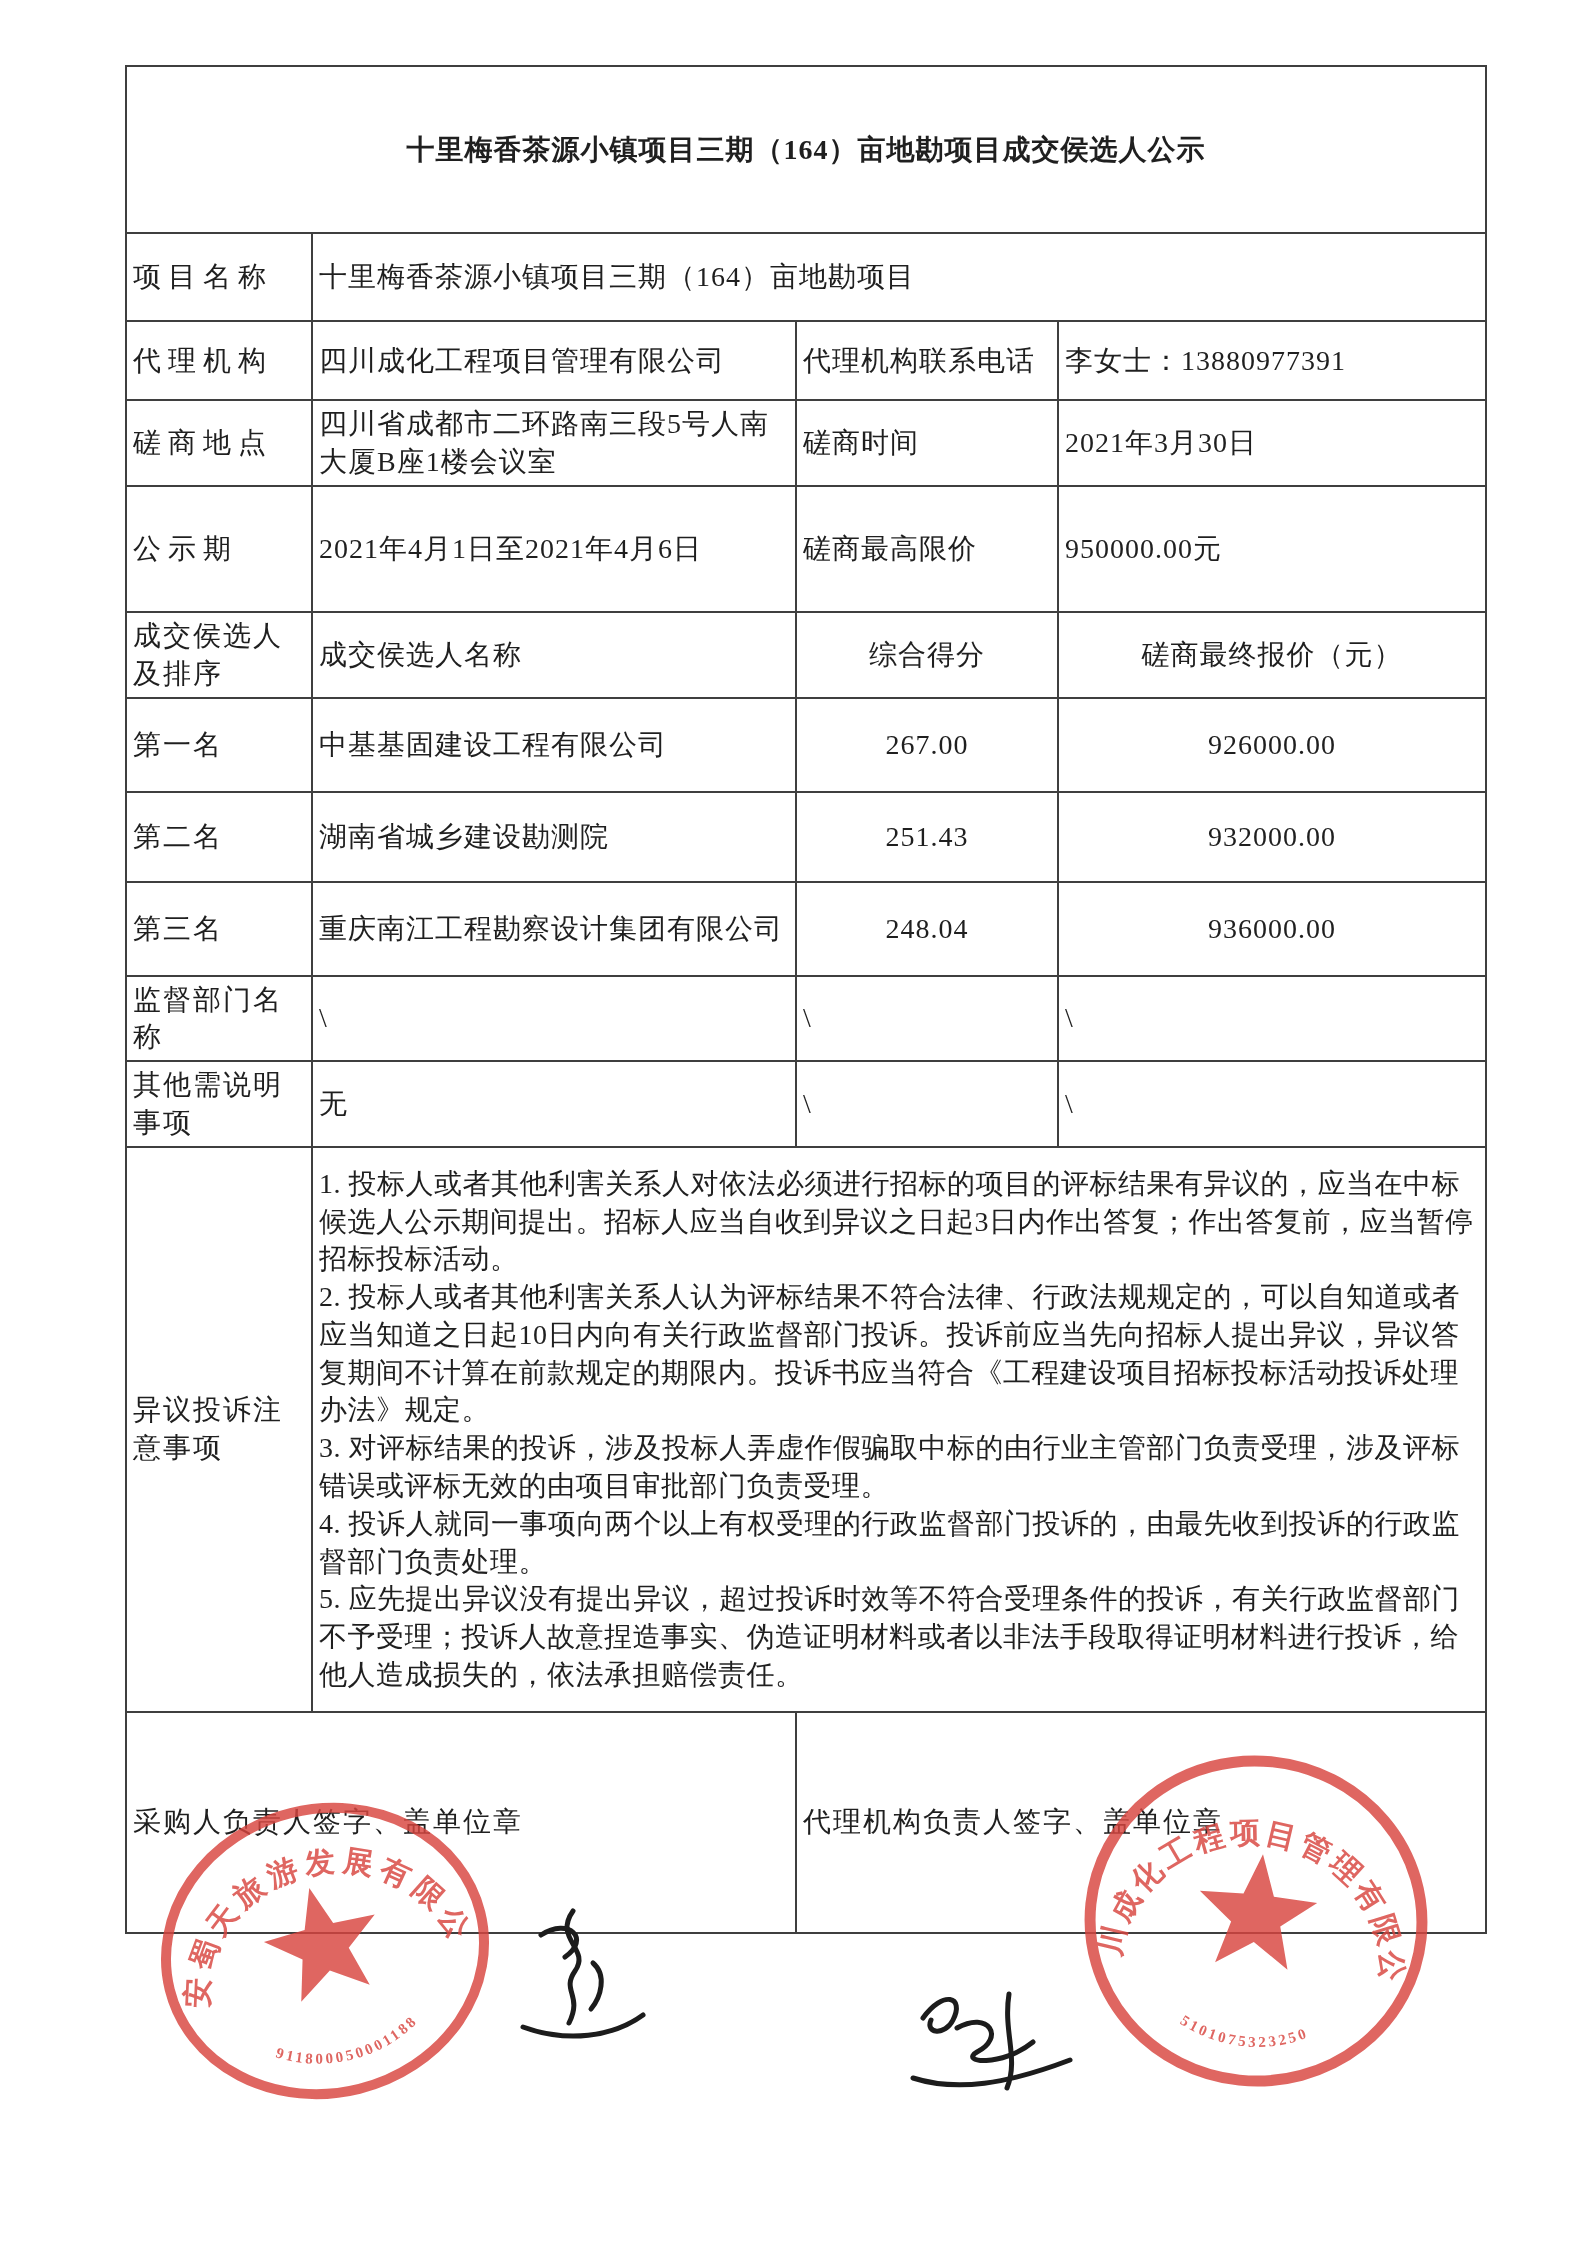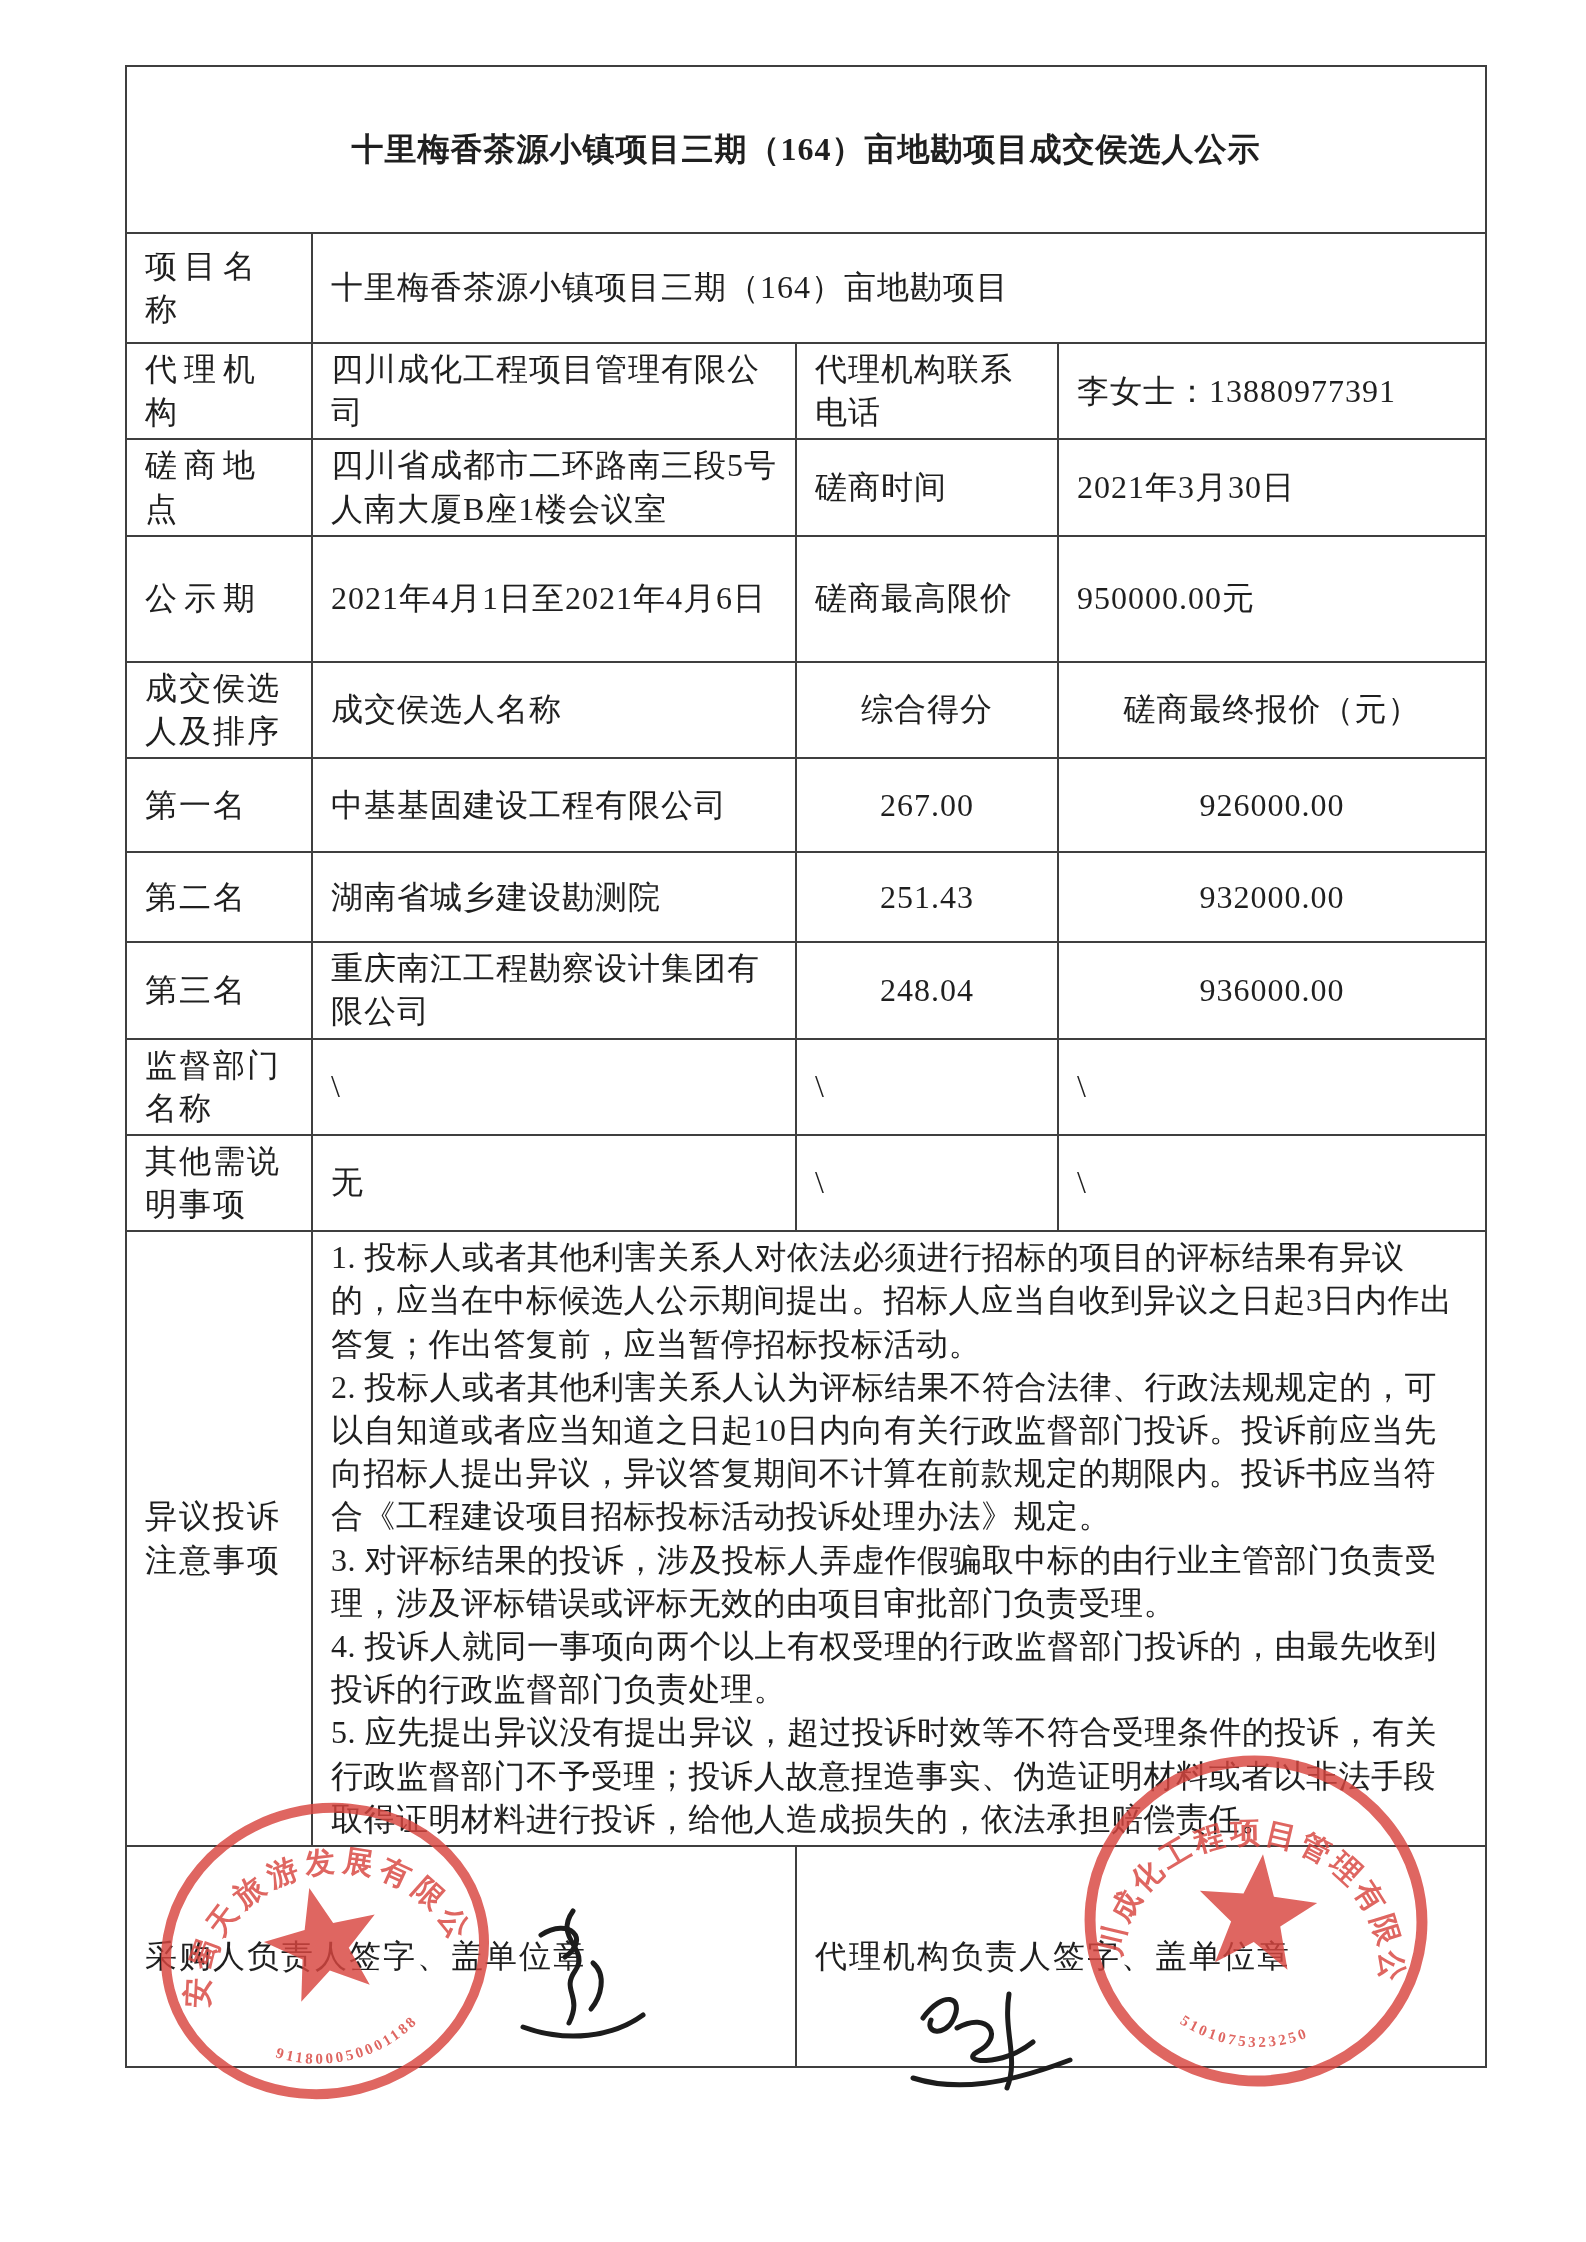--- a/index.html
+++ b/index.html
@@ -8,22 +8,22 @@
     font-family:"Liberation Serif","DejaVu Serif",serif;color:#1f1f1f;
     overflow:hidden;
   }
   .sheet{position:absolute;inset:0;}
   table.doc{
     position:absolute;left:125px;top:65px;width:1360px;
     border-collapse:collapse;table-layout:fixed;
   }
   table.doc td{
     border:2px solid #3f3f3f;
-    font-size:32px;line-height:1.35;
-    padding:4px 18px;vertical-align:middle;
+    font-size:28px;line-height:1.35;
+    padding:4px 6px;vertical-align:middle;
     word-break:break-all;
   }
   td.title-cell{
     text-align:center;font-size:28px;font-weight:bold;letter-spacing:1px;
   }
   td.label{letter-spacing:7px;padding-left:8px;}
   td.center{text-align:center;letter-spacing:1px;}
   td.value{letter-spacing:1px;}
   td.slash{font-size:26px;}
   td.objection-text{
@@ -52,21 +52,21 @@
         <col style="width:484px">
         <col style="width:262px">
         <col style="width:428px">
     </colgroup>
 
     <tbody>
         <tr style="height:167px">
       <td class="title-cell" colspan="4">十里梅香茶源小镇项目三期（164）亩地勘项目成交侯选人公示</td>
     </tr>
 
-    <tr style="height:110px">
+    <tr style="height:88px">
       <td class="label">项目名称</td>
       <td class="value" colspan="3">十里梅香茶源小镇项目三期（164）亩地勘项目</td>
     </tr>
 
 
     <tr style="height:79px">
       <td class="label">代理机构</td>
       <td class="value">四川成化工程项目管理有限公司</td>
       <td class="value">代理机构联系电话</td>
       <td class="value">李女士：13880977391</td>

